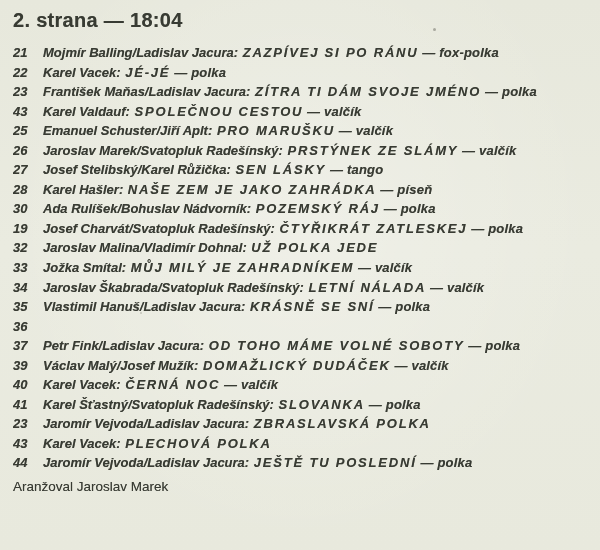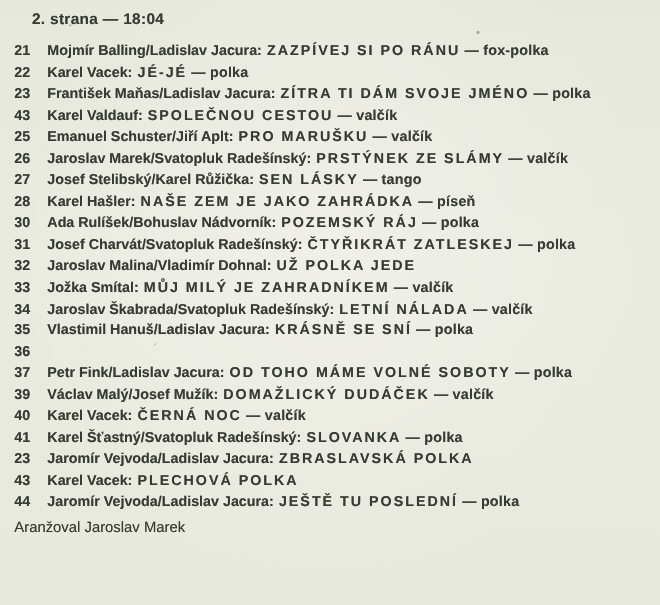--- a/index.html
+++ b/index.html
@@ -18,28 +18,29 @@
     position: relative;
     width: 600px;
     height: 550px;
     box-sizing: border-box;
     padding: 9px 6px 0 13px;
     background:
       radial-gradient(ellipse at 50% 40%, rgba(255,255,255,0.25), rgba(0,0,0,0) 70%),
       linear-gradient(180deg, #e7e8dc 0%, #eaebe0 45%, #e8e9dd 100%);
   }
   .page-header {
-    font-size: 14px;
+    font-size: 20px;
     font-weight: bold;
     letter-spacing: 0.3px;
-    margin: 0 0 11px 16px;
+    margin: 0 0 11px 0;
     text-shadow: 0 0 0.5px rgba(56,59,51,0.55);
   }
   .track-list {
     margin: 0;
+    font-style: italic;
   }
   .row {
     display: flex;
     align-items: baseline;
     height: 19.55px;
     line-height: 19.55px;
     white-space: nowrap;
     overflow: hidden;
   }
   .num {
@@ -124,21 +125,21 @@
     <span class="entry"><span class="authors">Karel Hašler: </span><span class="title">NAŠE ZEM JE JAKO ZAHRÁDKA</span><span class="sep"> — </span><span class="genre">píseň</span></span>
   </div>
 
 
   <div class="row">
     <span class="num">30</span>
     <span class="entry"><span class="authors">Ada Rulíšek/Bohuslav Nádvorník: </span><span class="title">POZEMSKÝ RÁJ</span><span class="sep"> — </span><span class="genre">polka</span></span>
   </div>
 
   <div class="row">
-    <span class="num">31</span>
+    <span class="num">19</span>
     <span class="entry"><span class="authors">Josef Charvát/Svatopluk Radešínský: </span><span class="title">ČTYŘIKRÁT ZATLESKEJ</span><span class="sep"> — </span><span class="genre">polka</span></span>
   </div>
 
   <div class="row">
     <span class="num">32</span>
     <span class="entry"><span class="authors">Jaroslav Malina/Vladimír Dohnal: </span><span class="title">UŽ POLKA JEDE</span><span class="sep"></span><span class="genre"></span></span>
   </div>
 
   <div class="row">
     <span class="num">33</span>

